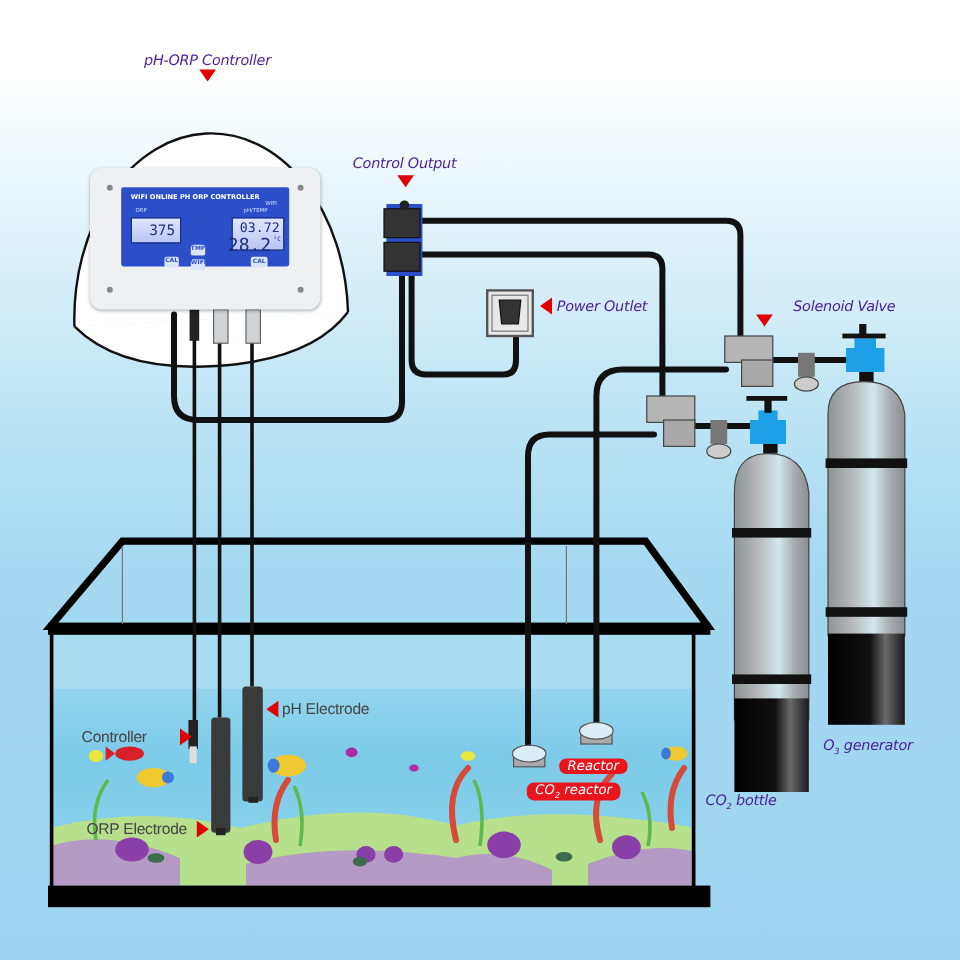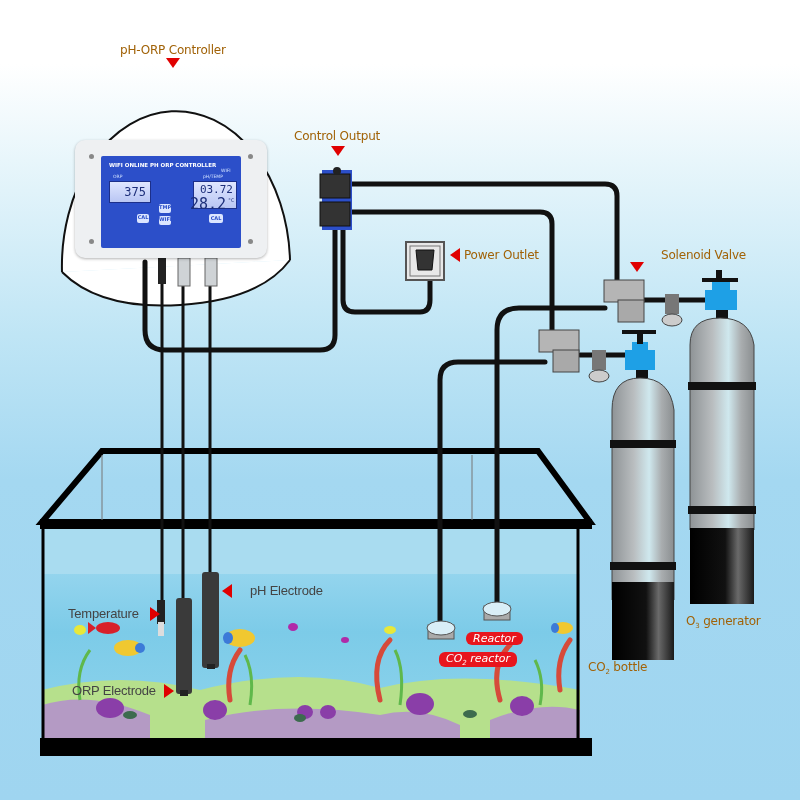--- a/index.html
+++ b/index.html
@@ -1,27 +1,27 @@
 <!DOCTYPE html>
 <html><head>
 <meta charset="utf-8">
 <style>
   html,body{margin:0;padding:0;}
   body{width:800px;height:800px;overflow:hidden;position:relative;
     background:linear-gradient(to bottom,#ffffff 0%,#ffffff 8%,#e8f6fb 20%,#bfe5f5 42%,#a4d8f1 60%,#9fd5f0 100%);
     font-family:"DejaVu Sans",sans-serif;}
-  .lbl{position:absolute;font-family:"DejaVu Sans",sans-serif;font-size:12px;color:#a16207;white-space:nowrap;letter-spacing:-0.2px;}
+  .lbl{position:absolute;font-family:"DejaVu Sans",sans-serif;font-style:italic;font-size:12px;color:#4c1d95;white-space:nowrap;letter-spacing:-0.2px;}
   .lbl-up{font-style:normal;font-family:"Liberation Sans",sans-serif;font-size:13px;color:#444;}
   .tri-down{position:absolute;width:0;height:0;border-left:7px solid transparent;border-right:7px solid transparent;border-top:10px solid #e00000;}
   .tri-left{position:absolute;width:0;height:0;border-top:7px solid transparent;border-bottom:7px solid transparent;border-right:10px solid #e00000;}
   .tri-right{position:absolute;width:0;height:0;border-top:7px solid transparent;border-bottom:7px solid transparent;border-left:10px solid #e00000;}
   .redtag{position:absolute;background:#e8151d;color:#fff;font-family:"DejaVu Sans",sans-serif;font-style:italic;font-size:11px;border-radius:6px;padding:0 7px;white-space:nowrap;}
   svg{position:absolute;left:0;top:0;}
   .ctrl{position:absolute;left:75px;top:140px;width:192px;height:118px;background:#eef0f2;border-radius:10px;box-shadow:0 1px 3px rgba(0,0,0,.3);}
-  .ctrl-panel{position:absolute;left:26px;top:16px;width:140px;height:92px;background:#2c4fc9;border-radius:2px;}
+  .ctrl-panel{position:absolute;left:26px;top:16px;width:140px;height:66px;background:#2c4fc9;border-radius:2px;}
   .ctrl-title{position:absolute;left:8px;top:6px;color:#fff;font-size:5.5px;font-weight:bold;font-family:"DejaVu Sans",sans-serif;white-space:nowrap;}
   .lcd{position:absolute;background:linear-gradient(#dfe6ff,#b9c6f3);border:1px solid #1c2f8a;color:#1d2f7a;font-family:"DejaVu Sans Mono",monospace;}
   .btn{position:absolute;background:#dbe5ff;border-radius:2px;font-size:5px;color:#2c4fc9;text-align:center;font-weight:bold;}
   .screw{position:absolute;width:5px;height:5px;border-radius:50%;background:#888;}
   .cap{position:absolute;font-size:4.5px;color:#cfe0ff;font-family:"DejaVu Sans",sans-serif;}
 </style>
 </head>
 <body>
 
 <svg width="800" height="800" viewBox="0 0 800 800">
@@ -240,25 +240,25 @@
 
 <span class="lbl" style="left:294px;top:129px;">Control Output</span>
 <span class="tri-down" style="left:331px;top:146px;"></span>
 
 <span class="tri-left" style="left:450px;top:248px;"></span>
 <span class="lbl" style="left:464px;top:248px;">Power Outlet</span>
 
 <span class="lbl" style="left:628px;top:248px;margin-left:33px;">Solenoid Valve</span>
 <span class="tri-down" style="left:630px;top:262px;"></span>
 
-<span class="lbl lbl-up" style="left:68px;top:606px;">Temperature</span>
+<span class="lbl lbl-up" style="left:68px;top:606px;">Controller</span>
 <span class="tri-right" style="left:150px;top:607px;"></span>
 
 <span class="tri-left" style="left:222px;top:584px;"></span>
-<span class="lbl lbl-up" style="left:250px;top:583px;">pH Electrode</span>
+<span class="lbl lbl-up" style="left:235px;top:583px;">pH Electrode</span>
 
 <span class="lbl lbl-up" style="left:72px;top:683px;text-align:right;">ORP Electrode</span>
 <span class="tri-right" style="left:164px;top:684px;"></span>
 
 <span class="redtag" style="left:397px;top:652px;margin-left:42px;"><span>CO</span><sub style="font-size:7px">2</sub><span> reactor</span></span>
 
 <span class="redtag" style="left:466px;top:632px;">Reactor</span>
 
 <span class="lbl" style="left:588px;top:660px;"><span>CO</span><sub style="font-size:7px">2</sub><span> bottle</span></span>
 

